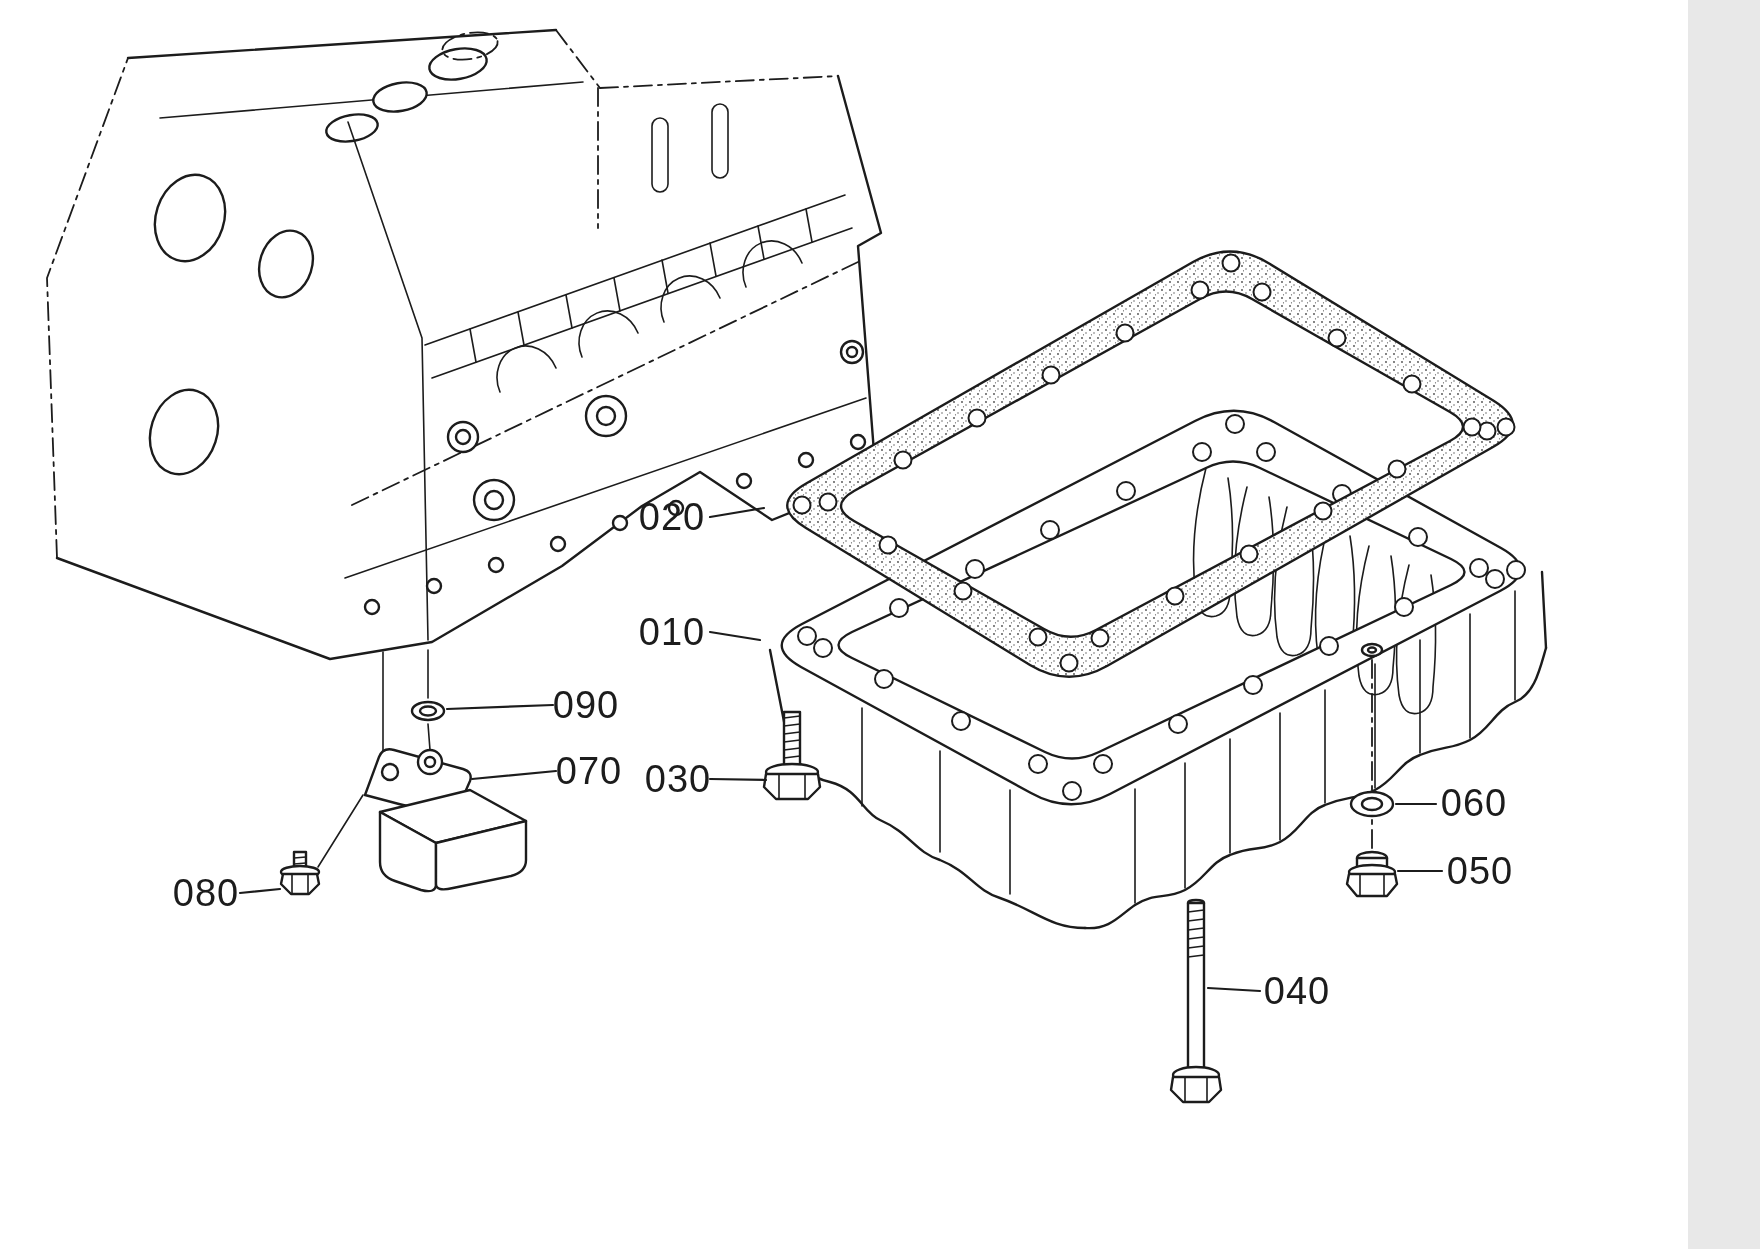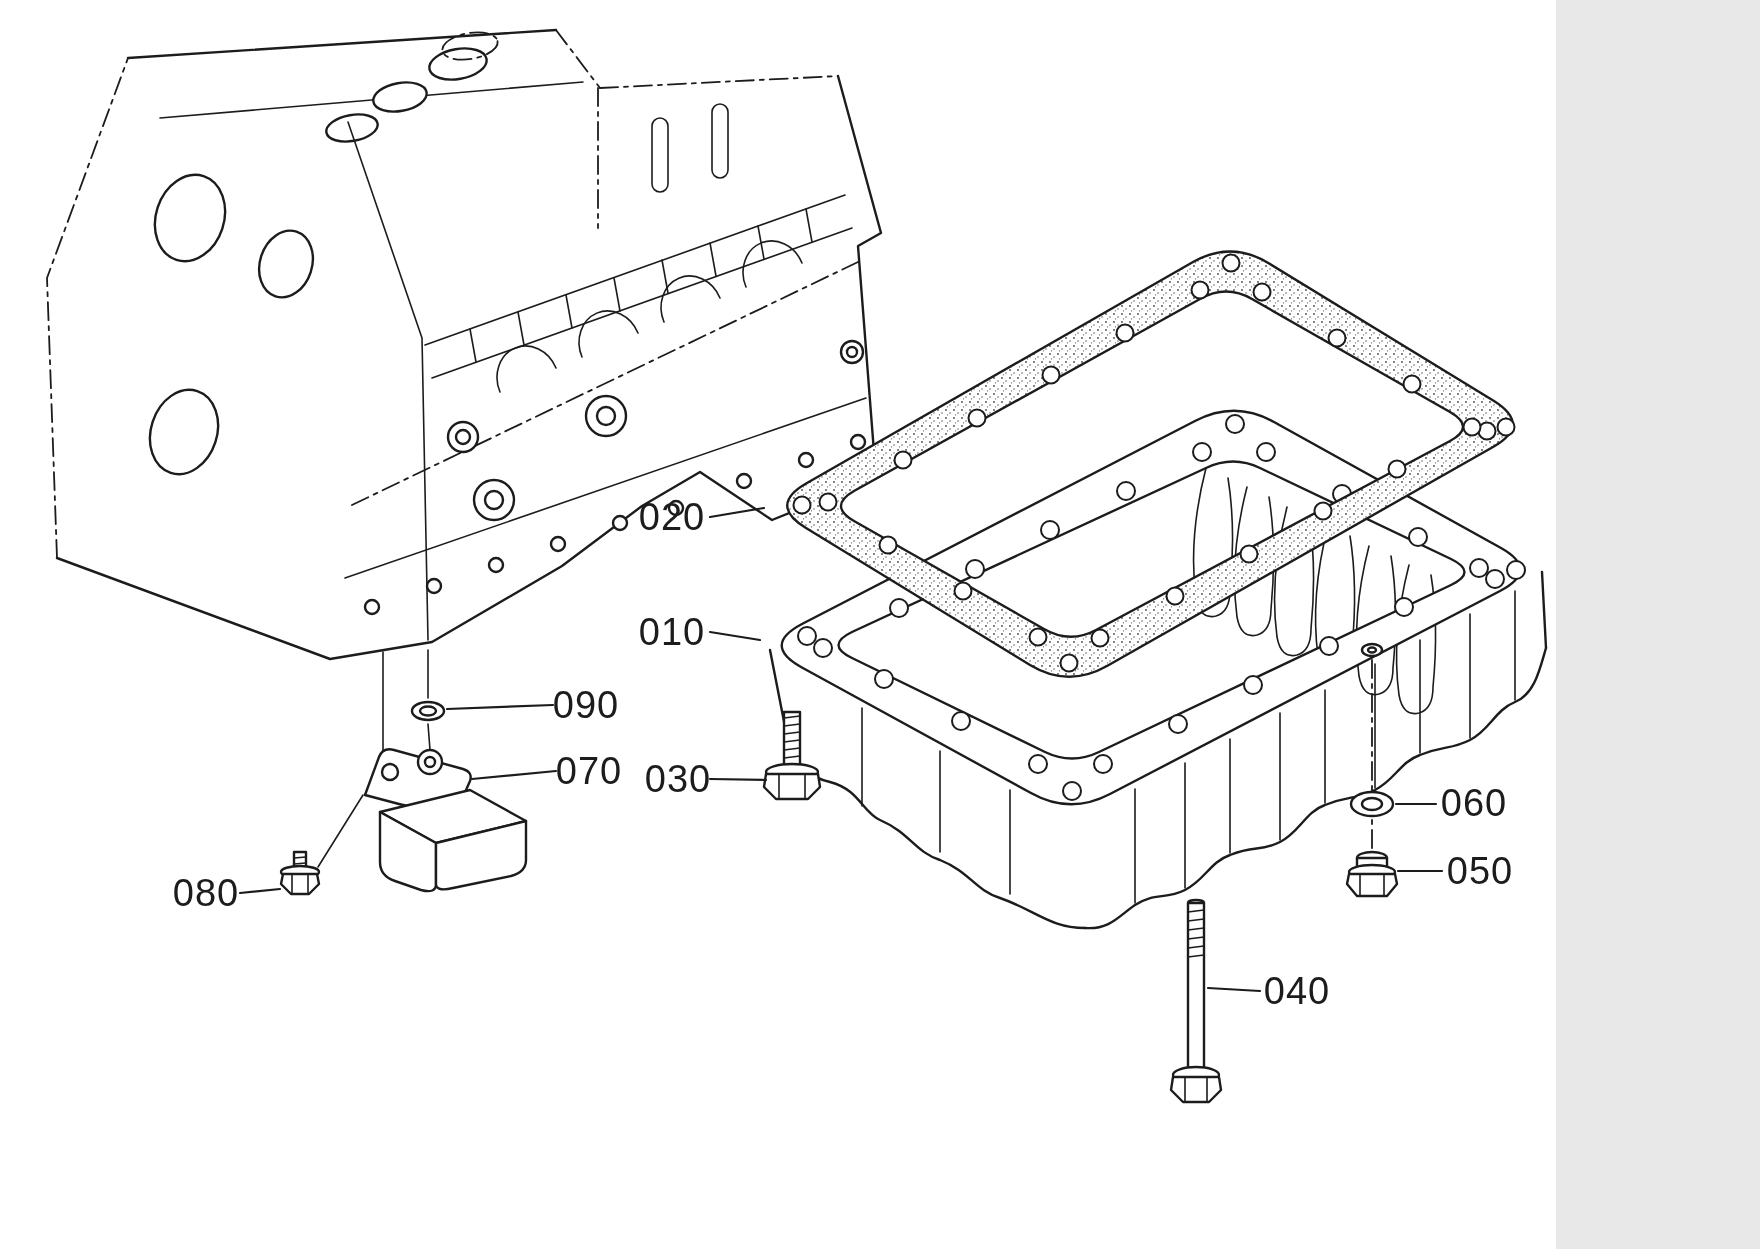--- a/index.html
+++ b/index.html
@@ -1,16 +1,16 @@
 <!DOCTYPE html>
 <html><head>
 <meta charset="utf-8">
 <style>
   html,body{margin:0;padding:0;background:#e8e8e8;}
-  .stage{width:1556px;height:1249px;background:#ffffff;position:relative;overflow:hidden;}
+  .stage{width:1688px;height:1249px;background:#ffffff;position:relative;overflow:hidden;}
   svg{display:block;}
   .s{fill:none;stroke:#1c1c1c;stroke-width:2.4;stroke-linecap:round;stroke-linejoin:round;}
   .sw{fill:#ffffff;stroke:#1c1c1c;stroke-width:2.4;stroke-linejoin:round;}
   .sf{fill:#ffffff;stroke:none;}
   .thin{stroke-width:1.6;}
   .med{stroke-width:2;}
   .dd{stroke-dasharray:18 6 4 6;stroke-width:1.8;}
   .lead{stroke-width:2.2;}
   .lbl{font-family:"Liberation Sans",sans-serif;font-size:38px;fill:#1c1c1c;letter-spacing:1px;}
 </style>

